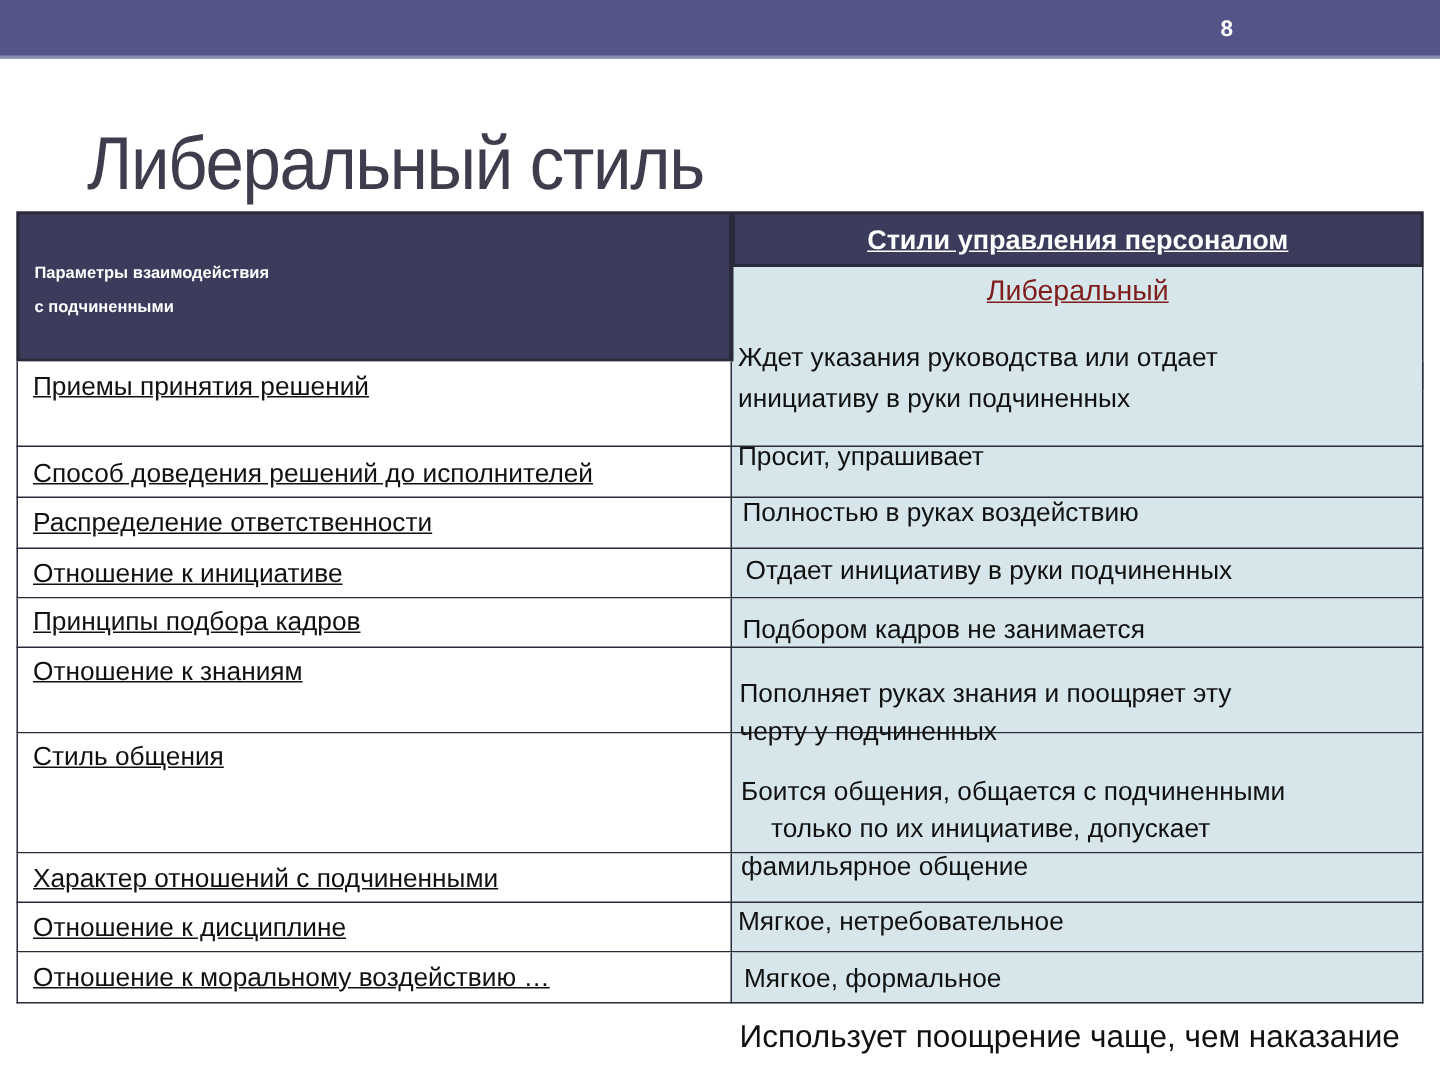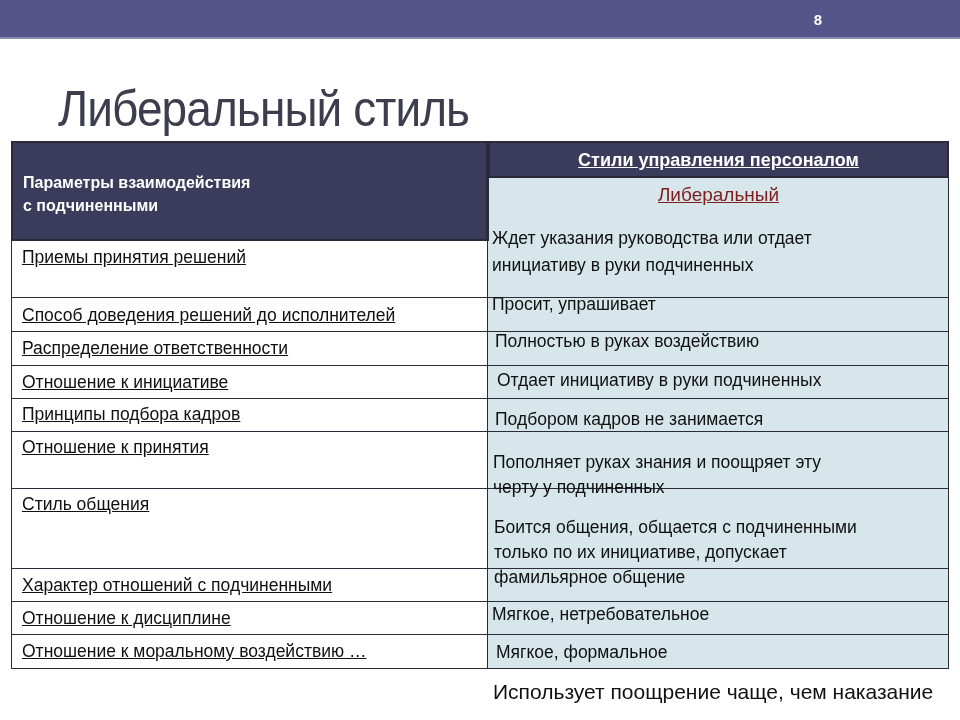--- a/index.html
+++ b/index.html
@@ -2,21 +2,21 @@
 <html><head>
 <meta charset="utf-8">
 <style>
   html,body{margin:0;padding:0;}
   body{width:960px;height:720px;background:#ffffff;position:relative;overflow:hidden;font-family:"Liberation Sans",sans-serif;}
   .topbar{position:absolute;left:0;top:0;width:960px;height:37px;background:#545489;border-bottom:2px solid #8c8cb0;}
   .pagenum{position:absolute;right:138px;top:11px;color:#ffffff;font-size:15px;font-weight:bold;}
   .title{position:absolute;left:58px;top:80px;font-size:50px;color:#3d3d4d;letter-spacing:-1px;transform:scaleX(0.92);transform-origin:left;}
   .abs{position:absolute;box-sizing:border-box;text-decoration:underline;}
   .hdr-left{left:11px;top:141px;width:477px;height:100px;background:#3b3b5c;border:2px solid #2a2a3a;}
-  .hdr-left span{position:absolute;left:10px;top:28px;color:#fff;font-weight:bold;font-size:16px;line-height:23px;}
+  .hdr-left span{position:absolute;left:10px;top:28px;color:#fff;font-weight:bold;font-size:11px;line-height:23px;}
   .hdr-right{left:488px;top:141px;width:461px;height:37px;background:#3b3b5c;border:2px solid #2a2a3a;color:#fff;font-weight:bold;font-size:18px;text-align:center;line-height:34px;}
   .sub{left:488px;top:178px;width:461px;height:81px;background:#d6e6ea;border:1.5px solid #2a2a3a;border-top:none;font-size:19px;color:#7f1d1d;text-align:center;padding-top:6px;}
   .lcell{left:11px;width:477px;background:#fff;border:1.5px solid #2a2a3a;border-top:none;font-size:17.5px;color:#111;padding-left:10px;}
   .rcell{left:488px;width:461px;background:#d6e6ea;border:1.5px solid #2a2a3a;border-top:none;border-left:none;}
   .rtext{position:absolute;font-size:17.5px;color:#111;line-height:24px;}
   .footer{position:absolute;left:493px;top:680px;font-size:21px;color:#111;}
 </style>
 </head>
 <body>
 
@@ -30,21 +30,21 @@
   <span><span style="position:static">Параметры взаимодействия</span><br><span style="position:static">с подчиненными</span></span>
 </div>
 <div class="abs hdr-right">Стили управления персоналом</div>
 <div class="abs sub">Либеральный</div>
 
 <div class="abs lcell" style="top:241px;height:57px;padding-top:6px;">Приемы принятия решений</div>
 <div class="abs lcell" style="top:298px;height:34px;padding-top:7px;">Способ доведения решений до исполнителей</div>
 <div class="abs lcell" style="top:332px;height:34px;padding-top:6px;">Распределение ответственности</div>
 <div class="abs lcell" style="top:366px;height:33px;padding-top:6px;">Отношение к инициативе</div>
 <div class="abs lcell" style="top:399px;height:33px;padding-top:5px;">Принципы подбора кадров</div>
-<div class="abs lcell" style="top:432px;height:57px;padding-top:5px;">Отношение к принятия</div>
+<div class="abs lcell" style="top:432px;height:57px;padding-top:5px;">Отношение к знаниям</div>
 <div class="abs lcell" style="top:489px;height:80px;padding-top:5px;">Стиль общения</div>
 <div class="abs lcell" style="top:569px;height:33px;padding-top:6px;">Характер отношений с подчиненными</div>
 <div class="abs lcell" style="top:602px;height:33px;padding-top:6px;">Отношение к дисциплине</div>
 <div class="abs lcell" style="top:635px;height:34px;padding-top:6px;">Отношение к моральному воздействию …</div>
 
 <div class="abs rcell" style="top:241px;height:57px;"></div>
 <div class="abs rcell" style="top:298px;height:34px;"></div>
 <div class="abs rcell" style="top:332px;height:34px;"></div>
 <div class="abs rcell" style="top:366px;height:33px;"></div>
 <div class="abs rcell" style="top:399px;height:33px;"></div>
@@ -56,17 +56,17 @@
 
 <div class="rtext" style="left:492px;top:226px;">Ждет указания руководства или отдает</div>
 <div class="rtext" style="left:492px;top:253px;">инициативу в руки подчиненных</div>
 <div class="rtext" style="left:492px;top:292px;">Просит, упрашивает</div>
 <div class="rtext" style="left:495px;top:329px;">Полностью в руках воздействию</div>
 <div class="rtext" style="left:497px;top:368px;">Отдает инициативу в руки подчиненных</div>
 <div class="rtext" style="left:495px;top:407px;">Подбором кадров не занимается</div>
 <div class="rtext" style="left:493px;top:450px;">Пополняет руках знания и поощряет эту</div>
 <div class="rtext" style="left:493px;top:475px;">черту у подчиненных</div>
 <div class="rtext" style="left:494px;top:515px;">Боится общения, общается с подчиненными</div>
-<div class="rtext" style="left:494px;top:540px;">только по их инициативе, допускает</div>
+<div class="rtext" style="left:514px;top:540px;">только по их инициативе, допускает</div>
 <div class="rtext" style="left:494px;top:565px;">фамильярное общение</div>
 <div class="rtext" style="left:492px;top:602px;text-align:center;">Мягкое, нетребовательное</div>
 <div class="rtext" style="left:496px;top:640px;">Мягкое, формальное</div>
 <div class="footer">Использует поощрение чаще, чем наказание</div>
 
 </body></html>

